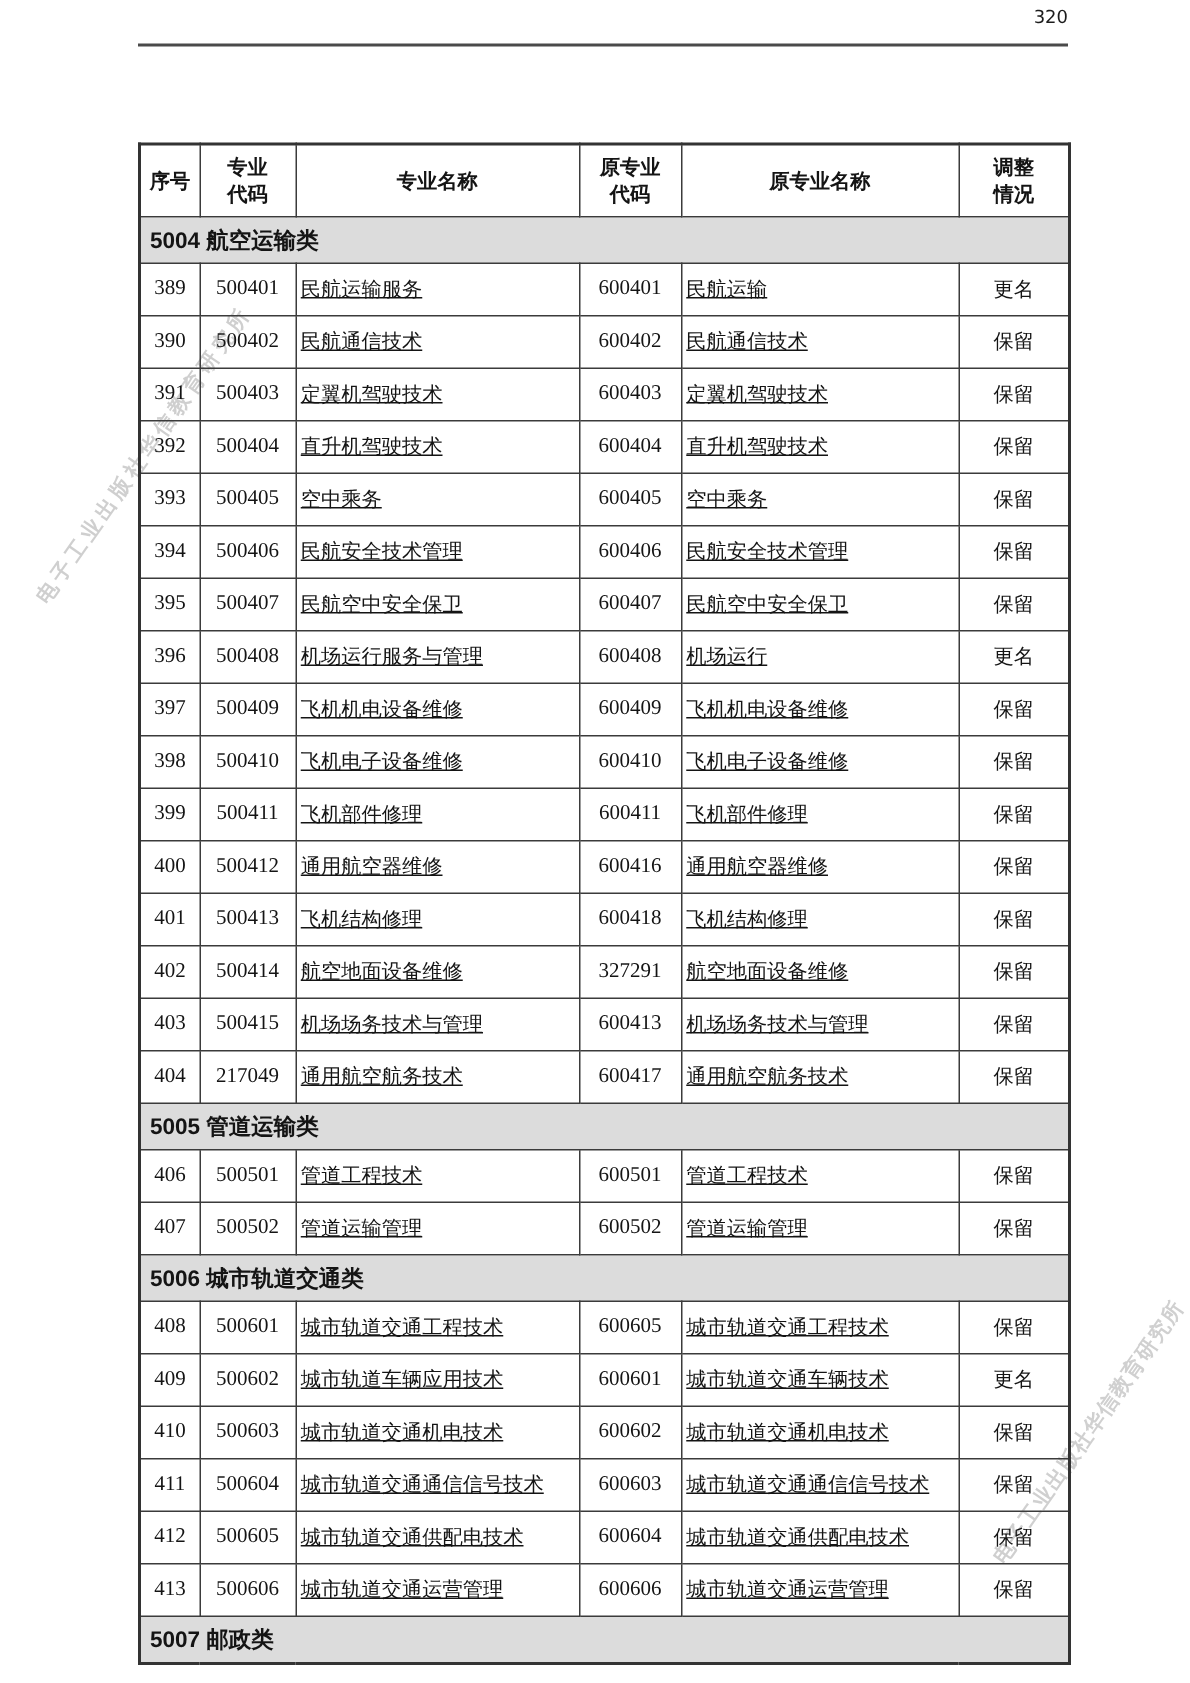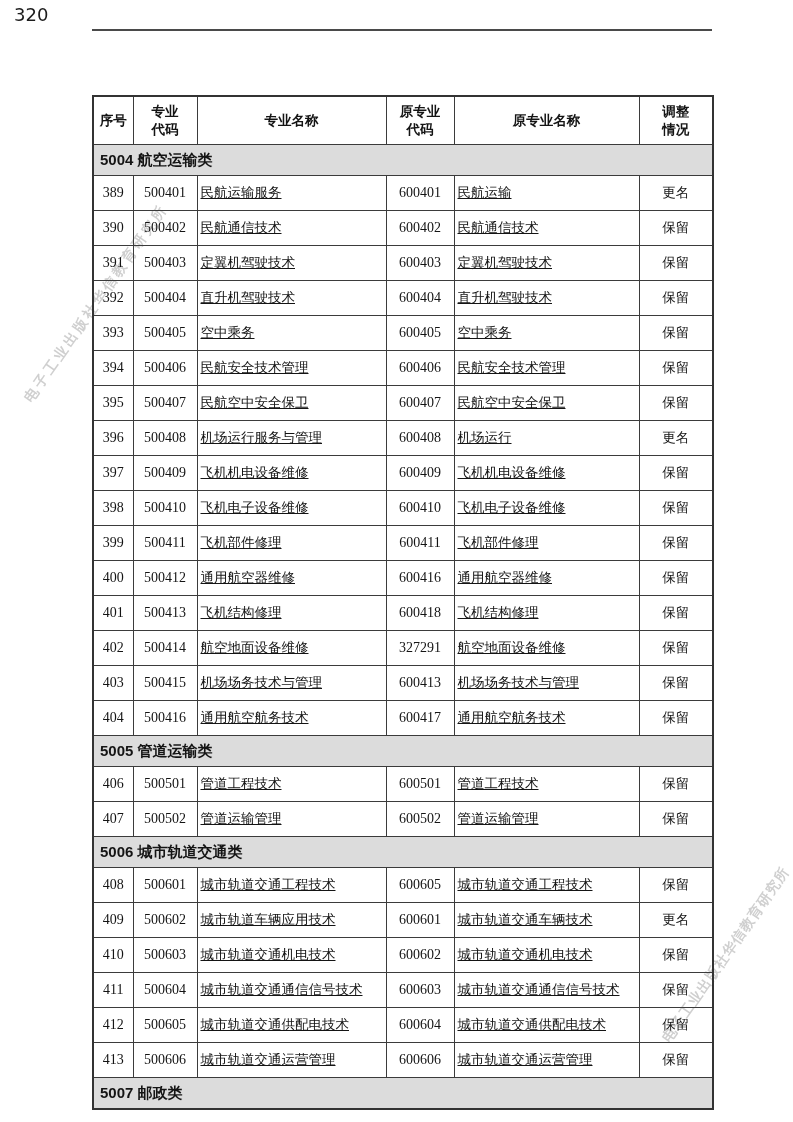--- a/index.html
+++ b/index.html
@@ -1,22 +1,22 @@
 <!DOCTYPE html>
 <html style="--section-bg: #dcdcdc; --border: #3b3b3b; --text: #141414; --watermark: #a9a9a9;"><head>
 <meta charset="utf-8">
 <style>
   html,body{margin:0;padding:0;background:#ffffff;}
   .page{
     position:relative;width:793px;height:1122px;background:#ffffff;overflow:hidden;
     font-family:"Liberation Sans","DejaVu Sans",sans-serif;color:var(--text,#141414);
   }
   .page-number{
-    position:absolute;top:4px;left:14px;width:712px;text-align:left;
-    font-size:18px;font-family:"DejaVu Sans",sans-serif;color:#1c1c1c;
+    position:absolute;top:4px;left:0;width:712px;text-align:right;
+    font-size:12px;font-family:"DejaVu Sans",sans-serif;color:#1c1c1c;
   }
   .top-rule{position:absolute;top:29px;left:92px;width:620px;height:2px;background:#4a4a4a;}
   .watermark{
     position:absolute;z-index:0;white-space:nowrap;font-weight:bold;
     color:var(--watermark,#a9a9a9);opacity:.55;transform-origin:0 50%;
   }
   .wm-left{left:28px;top:392px;transform:rotate(-55deg);font-size:14px;letter-spacing:3px;}
   .wm-right{left:666px;top:1032px;transform:rotate(-55deg);font-size:14px;letter-spacing:1px;}
   table.spec-table{
     position:absolute;left:92px;top:95px;width:620px;z-index:1;
@@ -185,21 +185,21 @@
         <tr>
           <td class="num">403</td>
           <td class="num">500415</td>
           <td class="name">机场场务技术与管理</td>
           <td class="num">600413</td>
           <td class="name">机场场务技术与管理</td>
           <td class="status">保留</td>
         </tr>
         <tr>
           <td class="num">404</td>
-          <td class="num">500416</td>
+          <td class="num">217049</td>
           <td class="name">通用航空航务技术</td>
           <td class="num">600417</td>
           <td class="name">通用航空航务技术</td>
           <td class="status">保留</td>
         </tr>
         <tr class="section-row">
           <td colspan="6">5005 管道运输类</td>
         </tr>
         <tr>
           <td class="num">406</td>

